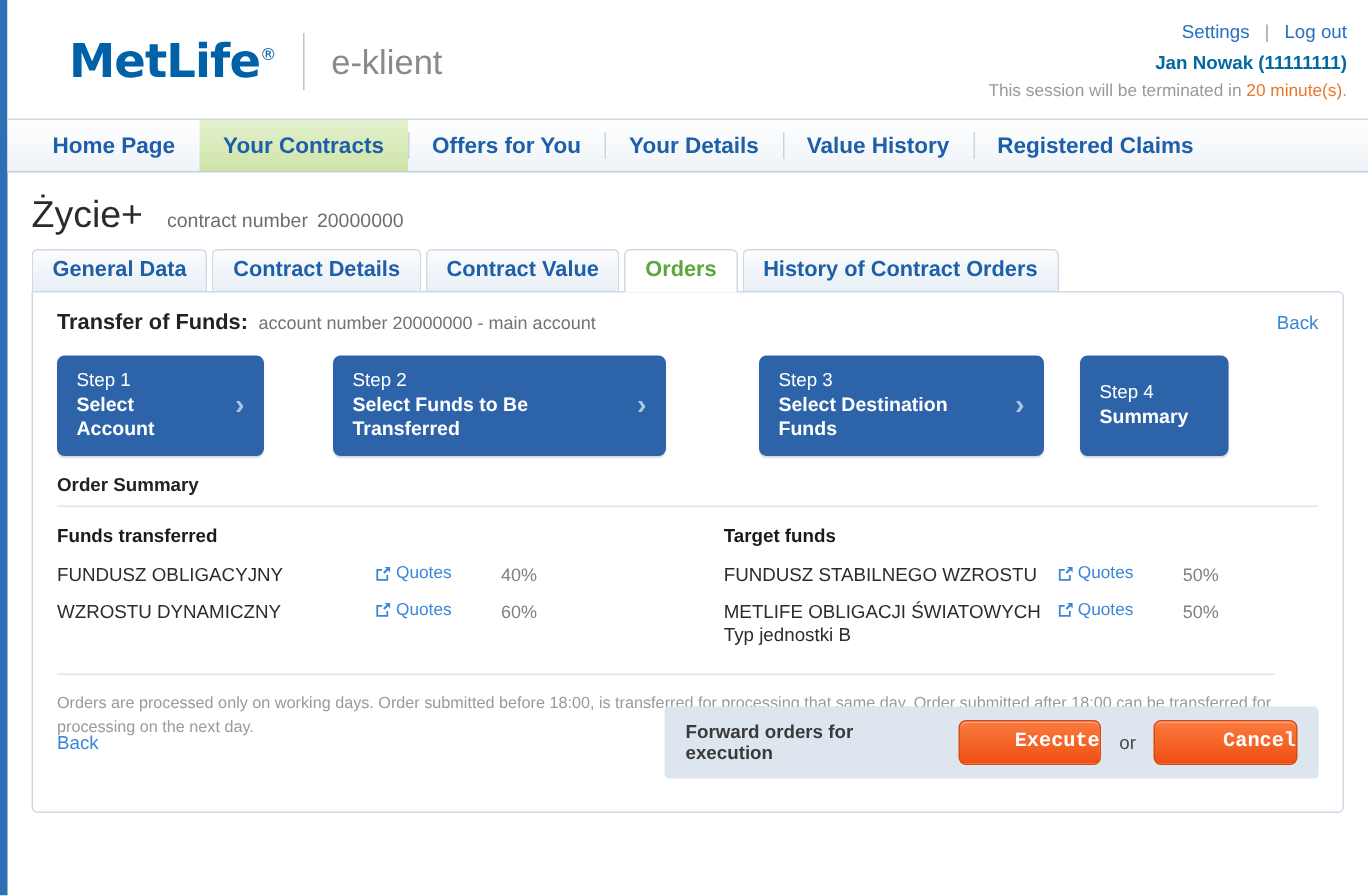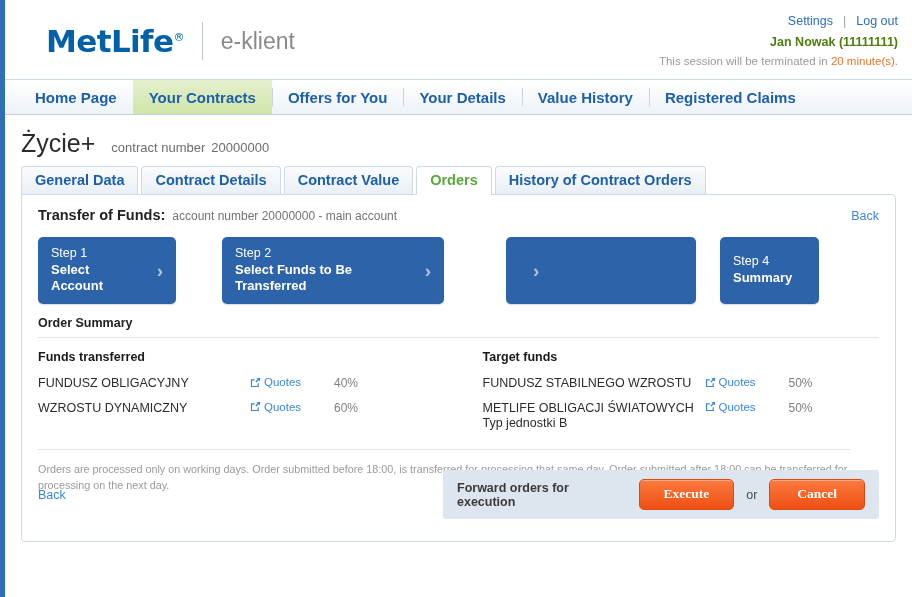--- a/index.html
+++ b/index.html
@@ -71,21 +71,21 @@
     color: #2a6fc1;
   }
   .hr-links a {
     color: #2a6fc1;
     text-decoration: none;
   }
   .hr-sep { color: #9aa6b2; margin: 0 10px; }
   .hr-user {
     font-size: 12.5px;
     font-weight: bold;
-    color: #4d7c0f;
+    color: #0369a1;
     margin-top: 3px;
   }
   .hr-session {
     font-size: 11.5px;
     color: #9a9a9a;
     margin-top: 2px;
   }
   .hr-session .timer { color: #e8762c; }
 
   
@@ -338,24 +338,24 @@
   }
   .btn-orange {
     background: linear-gradient(#fb7a3f, #ef4f12);
     border: 1px solid #d94a12;
     border-radius: 5px;
     color: #ffffff;
     font-size: 13.5px;
     font-weight: bold;
     padding: 6px 0 7px 0;
     width: 104px;
-    text-align: center;
+    text-align: right;
     cursor: pointer;
     box-shadow: inset 0 1px 0 rgba(255,255,255,0.35);
-    font-family: Liberation Serif, serif;
+    font-family: Liberation Mono, monospace;
   }
   #btn-execute { margin-left: 22px; }
   #or-text {
     font-size: 12.5px;
     color: #4a4a4a;
     margin: 0 12px;
   }
 </style>
 </head>
 <body>
@@ -432,20 +432,24 @@
           <div class="chev">›</div>
         </div>
         <div class="step" id="step-2">
           <div class="txt">
             <div class="s-num">Step 2</div>
             <div class="s-label">Select Funds to Be Transferred</div>
           </div>
           <div class="chev">›</div>
         </div>
         <div class="step" id="step-3">
+          <div class="txt">
+            <div class="s-num">Step 3</div>
+            <div class="s-label">Select Destination Funds</div>
+          </div>
           <div class="chev">›</div>
         </div>
         <div class="step" id="step-4">
           <div class="txt">
             <div class="s-num">Step 4</div>
             <div class="s-label">Summary</div>
           </div>
         </div>
       </div>
 

